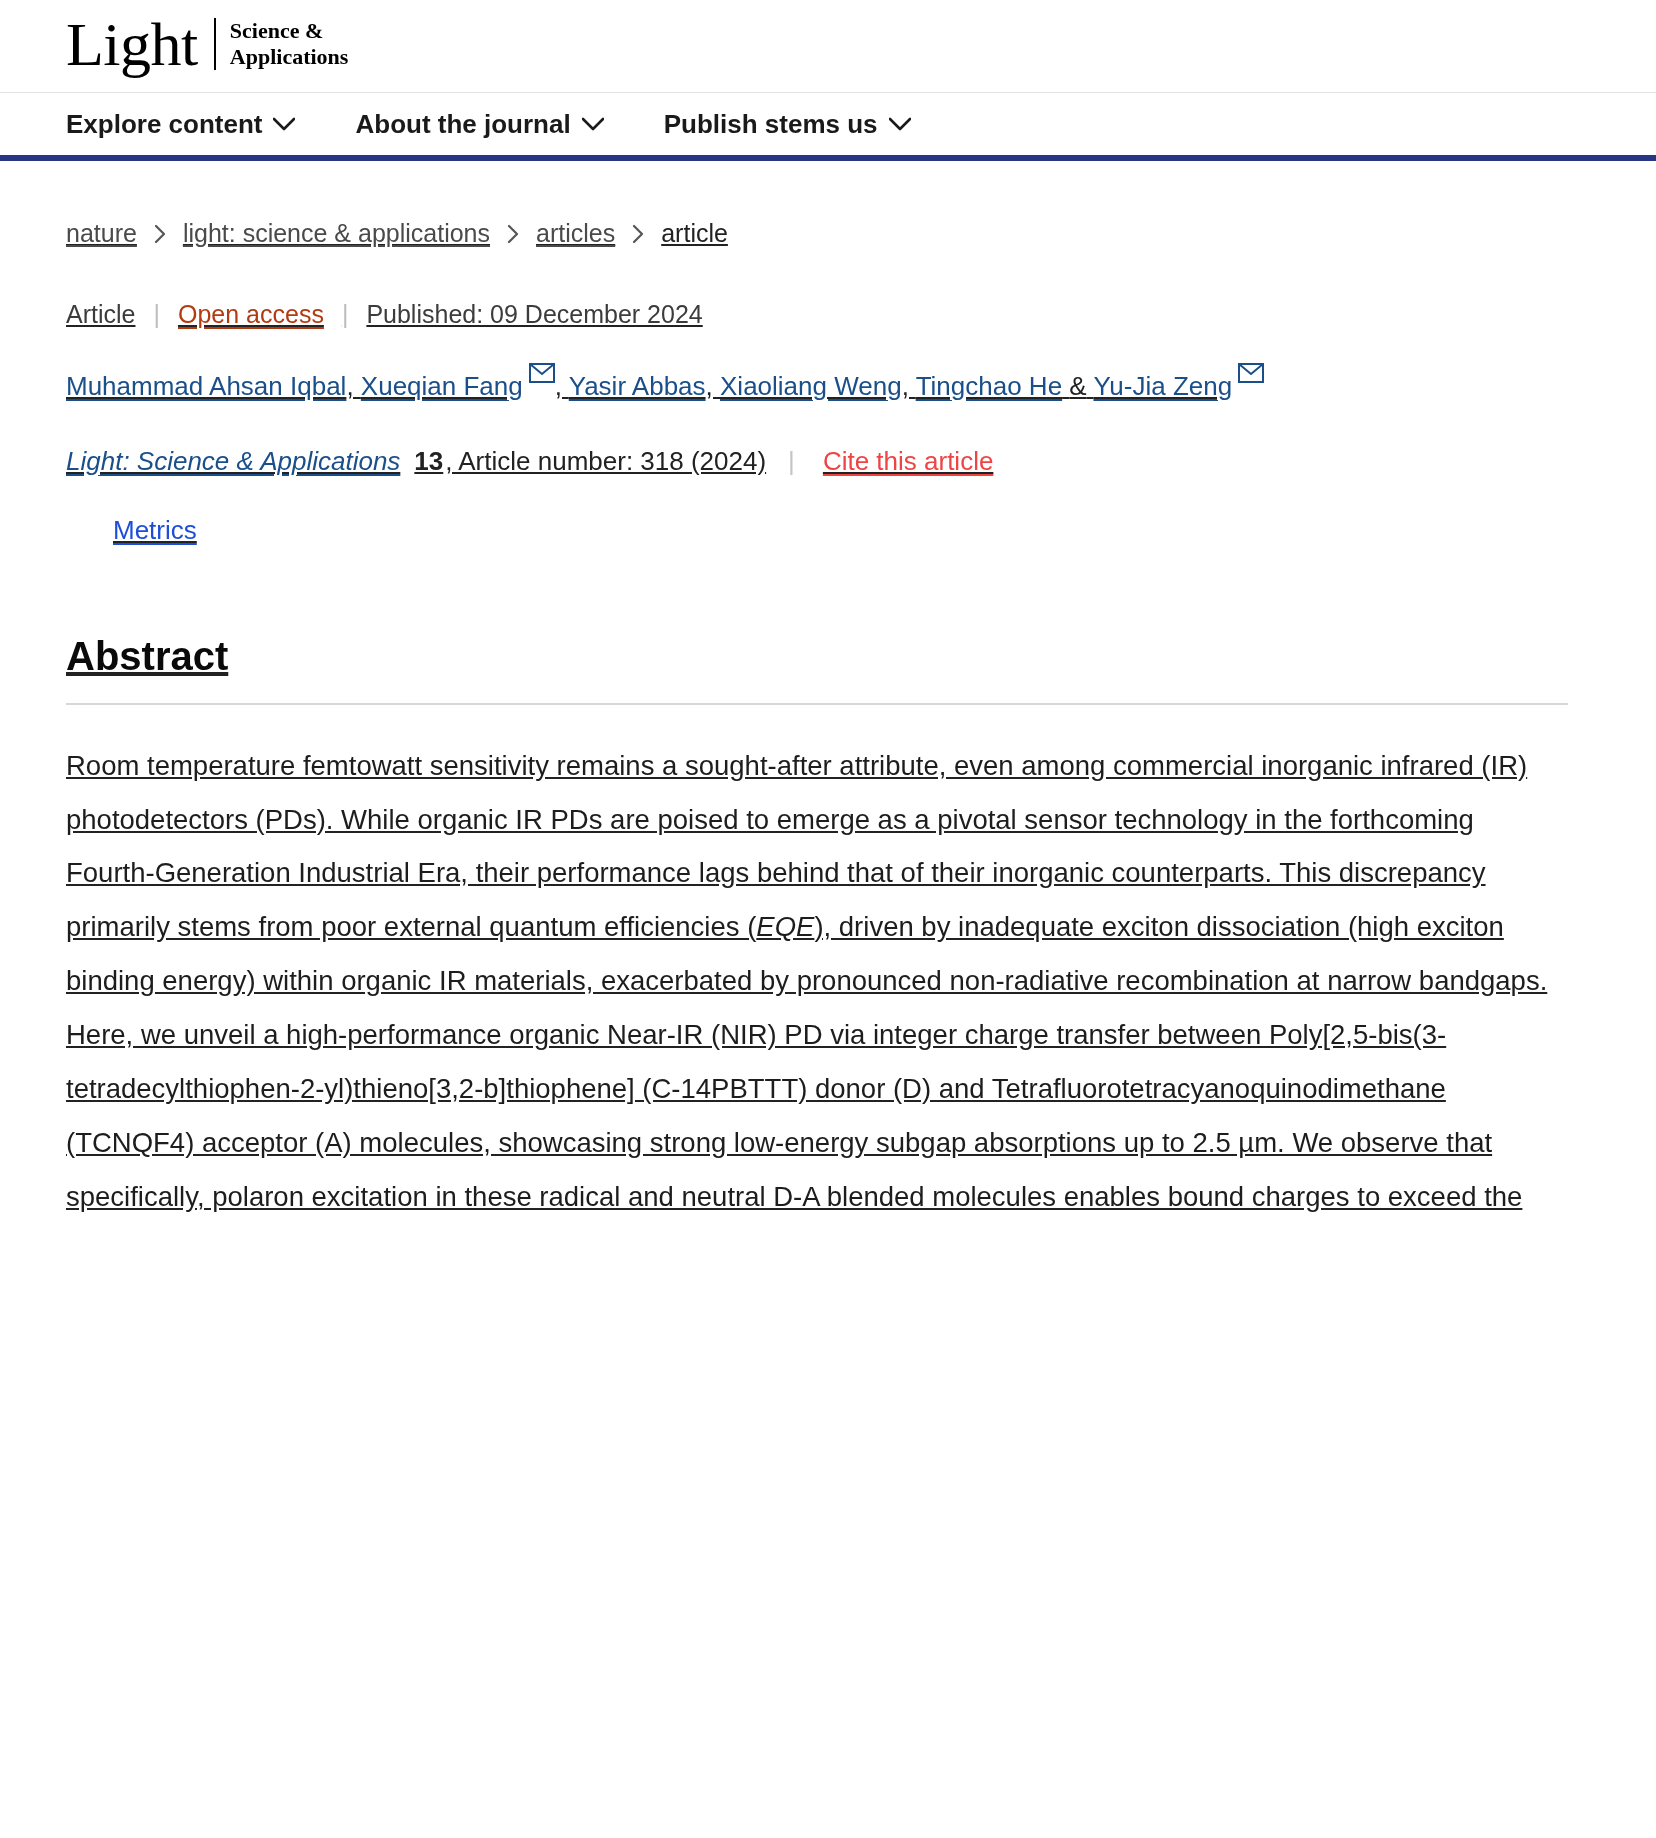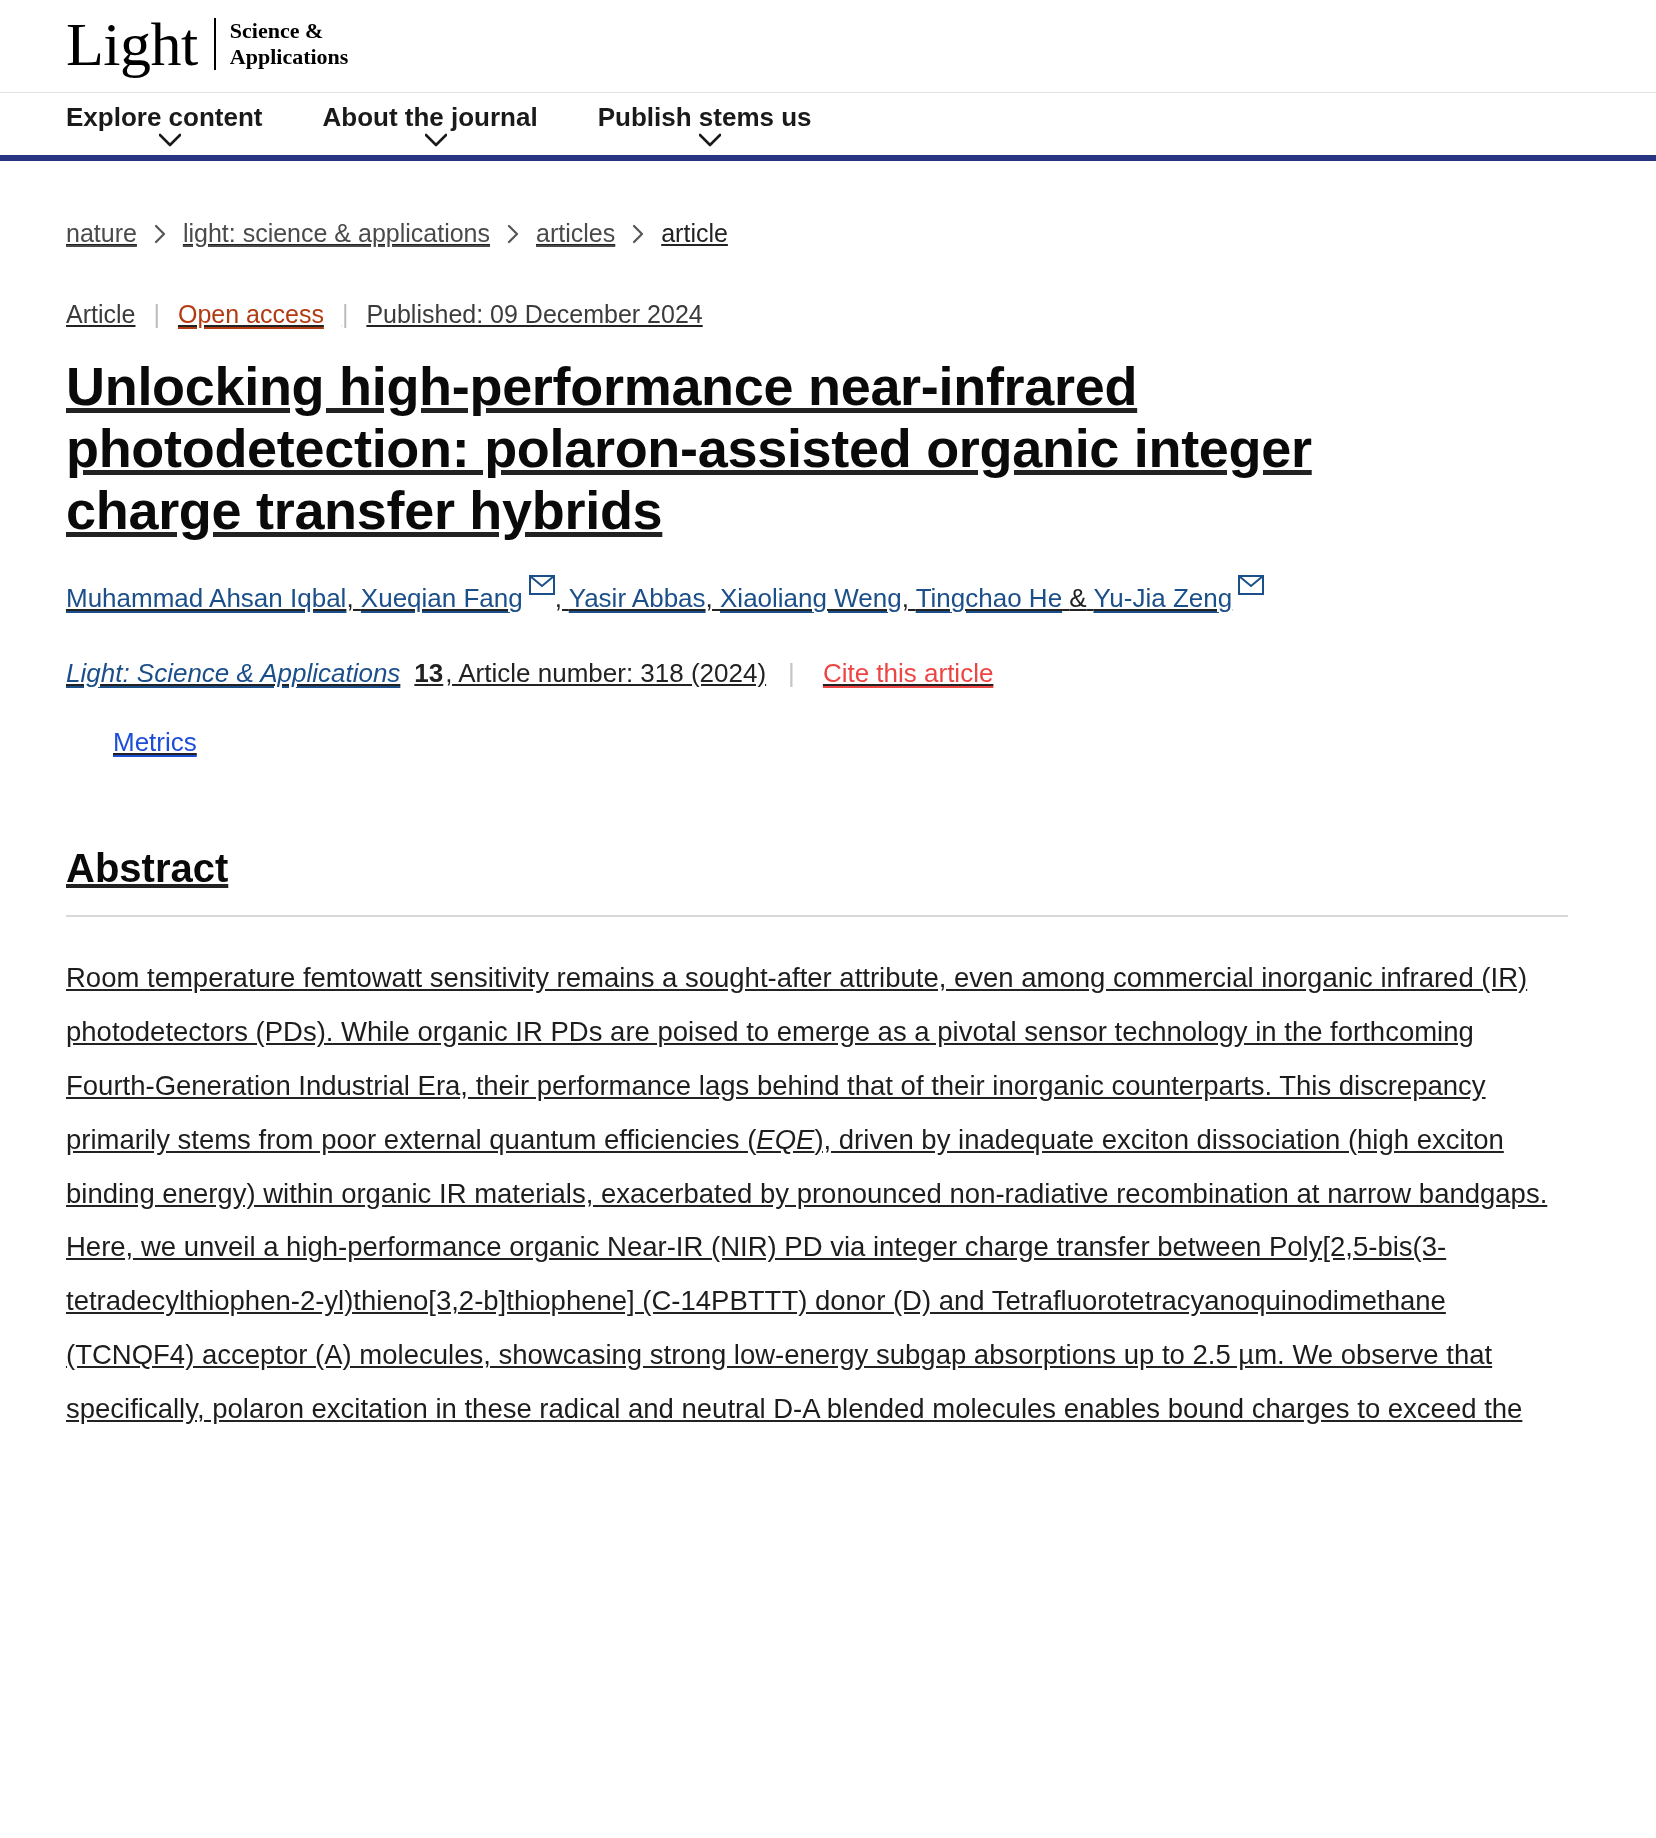--- a/index.html
+++ b/index.html
@@ -62,21 +62,20 @@
   }
   .nav-item {
     display: inline-flex;
     align-items: center;
     font-size: 26px;
     font-weight: 700;
     color: #1a1a1a;
     margin-right: 60px;
     cursor: pointer;
     white-space: nowrap;
-    flex-direction: column;
   }
   .nav-item .caret {
     margin-left: 11px;
     display: inline-block;
   }
   .caret svg { display: block; }
 
   
   .content {
     padding: 0 66px;
@@ -298,21 +297,20 @@
     </nav>
 
     <div class="meta-line">
       <span>Article</span>
       <span class="pipe">|</span>
       <a class="meta-access">Open access</a>
       <span class="pipe">|</span>
       <span>Published: 09 December 2024</span>
     </div>
 
-    <h1 class="title">Unlocking high-performance near-infrared photodetection: polaron-assisted organic integer charge transfer hybrids</h1>
 
     <div class="authors">
       <a>Muhammad Ahsan Iqbal</a><span>, </span><a>Xueqian Fang</a><span class="mail-icon"><svg width="26" height="20" viewBox="0 0 26 20">
             <rect x="1" y="1" width="24" height="18" fill="none" stroke="#1a4f8a" stroke-width="2"></rect>
             <path d="M1 1 L13 11 L25 1" fill="none" stroke="#1a4f8a" stroke-width="2"></path>
           </svg></span><span>, </span><a>Yasir Abbas</a><span>, </span><a>Xiaoliang Weng</a><span>, </span><a>Tingchao He</a> <span>&amp;</span> <a>Yu-Jia Zeng</a><span class="mail-icon"><svg width="26" height="20" viewBox="0 0 26 20">
             <rect x="1" y="1" width="24" height="18" fill="none" stroke="#1a4f8a" stroke-width="2"></rect>
             <path d="M1 1 L13 11 L25 1" fill="none" stroke="#1a4f8a" stroke-width="2"></path>
           </svg></span>
     </div>

